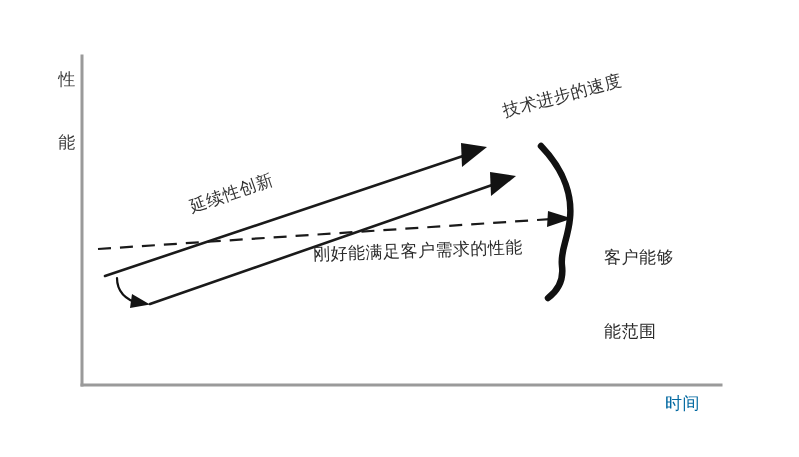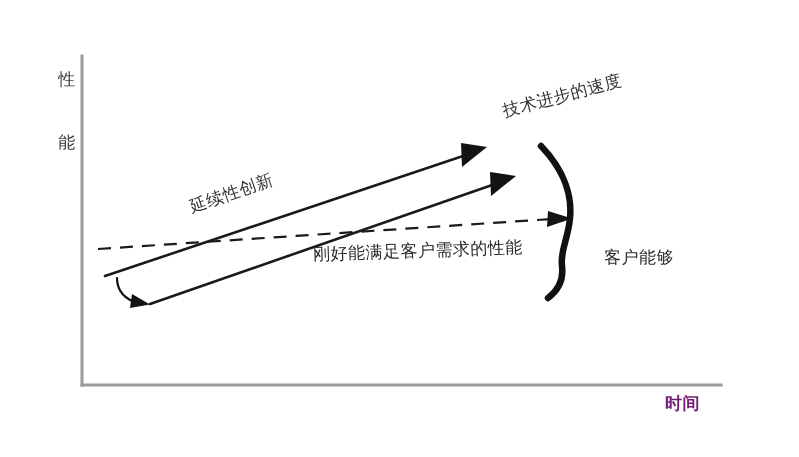--- a/index.html
+++ b/index.html
@@ -79,22 +79,21 @@
     width: 22px;
     font-size: 17px;
     line-height: 1.25;
     text-align: center;
     color: #3a3a3a;
   }
   #y-axis-label span { display: block; }
   #x-axis-label {
     left: 665px;
     top: 392px;
-    color: #701a75;
-    font-weight: bold;
+    color: #0369a1;
   }
   #label-tech-speed {
     left: 503px;
     top: 100px;
     transform: rotate(-15deg);
     transform-origin: left center;
     color: #333333;
   }
   #label-sustaining {
     left: 190px;
@@ -162,15 +161,16 @@
 
   <div class="lbl" id="label-tech-speed">技术进步的速度</div>
 
   <div class="lbl" id="label-sustaining">延续性创新</div>
 
 
   <div class="lbl" id="label-just-enough">刚好能满足客户需求的性能</div>
 
   <div class="lbl" id="label-customer-range">
     <span>客户能够</span>
+    <span>能范围</span>
   </div>
 
 </div>
 
 </body></html>

